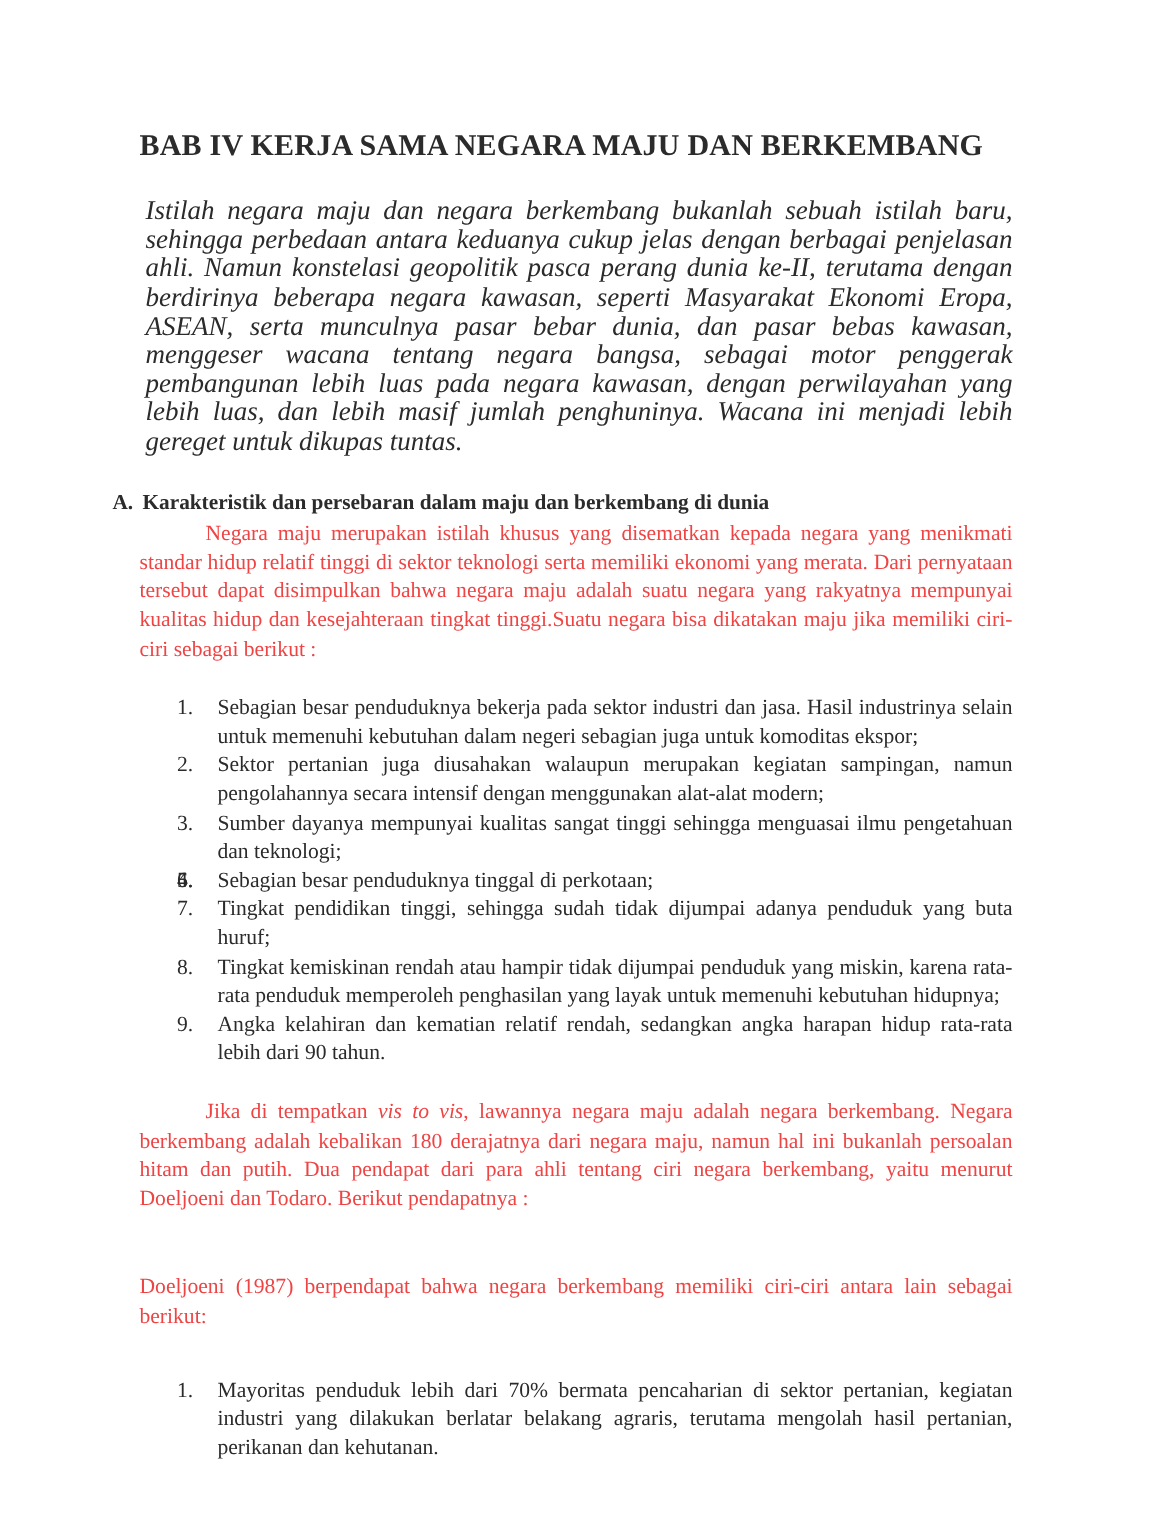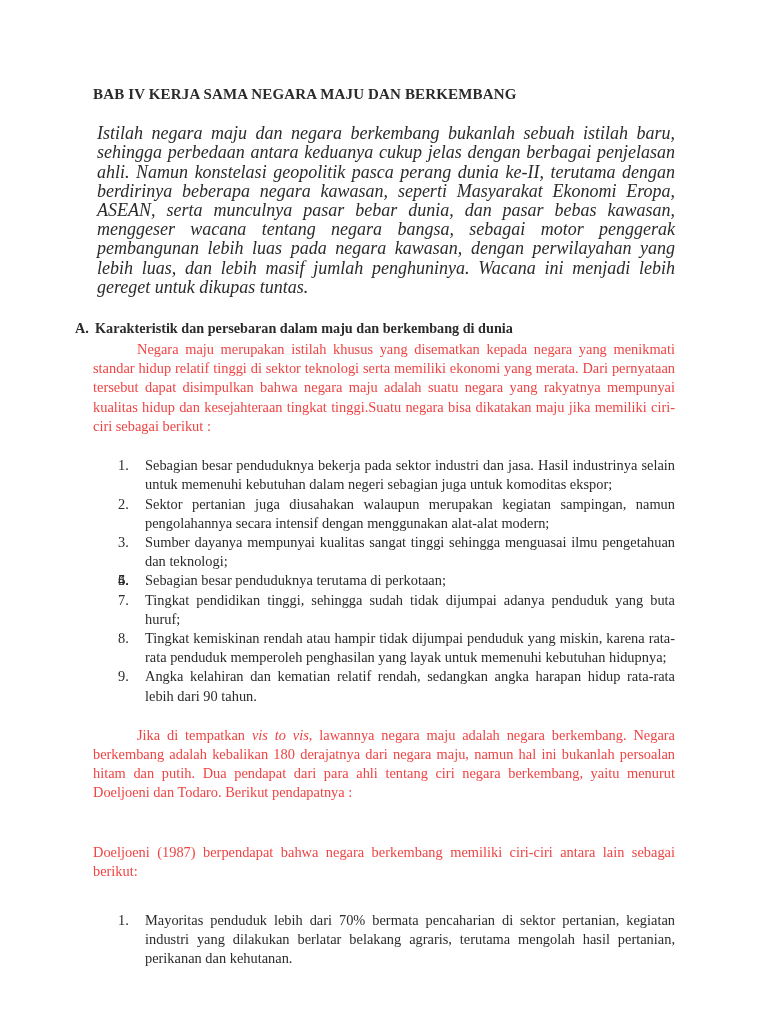--- a/index.html
+++ b/index.html
@@ -29,21 +29,21 @@
 
   .content {
     position: absolute;
     left: 93px;
     top: 84px;
     width: 582px;
   }
 
   
   .doc-title {
-    font-size: 15px;
+    font-size: 20px;
     font-weight: bold;
     letter-spacing: 0.15px;
     line-height: 1.35;
     margin: 0 0 20px 0;
     color: #2b2b2b;
   }
 
   
   .intro-para {
     font-style: italic;
@@ -163,21 +163,21 @@
         <span>Sumber dayanya mempunyai kualitas sangat tinggi sehingga menguasai ilmu pengetahuan dan teknologi;</span>
       </li>
       <li>
         <span class="num">4.</span>
       </li>
       <li>
         <span class="num">5.</span>
       </li>
       <li>
         <span class="num">6.</span>
-        <span>Sebagian besar penduduknya terutama di perkotaan;</span>
+        <span>Sebagian besar penduduknya tinggal di perkotaan;</span>
       </li>
       <li>
         <span class="num">7.</span>
         <span>Tingkat pendidikan tinggi, sehingga sudah tidak dijumpai adanya penduduk yang buta huruf;</span>
       </li>
       <li>
         <span class="num">8.</span>
         <span>Tingkat kemiskinan rendah atau hampir tidak dijumpai penduduk yang miskin, karena rata-rata penduduk memperoleh penghasilan yang layak untuk memenuhi kebutuhan hidupnya;</span>
       </li>
       <li>

